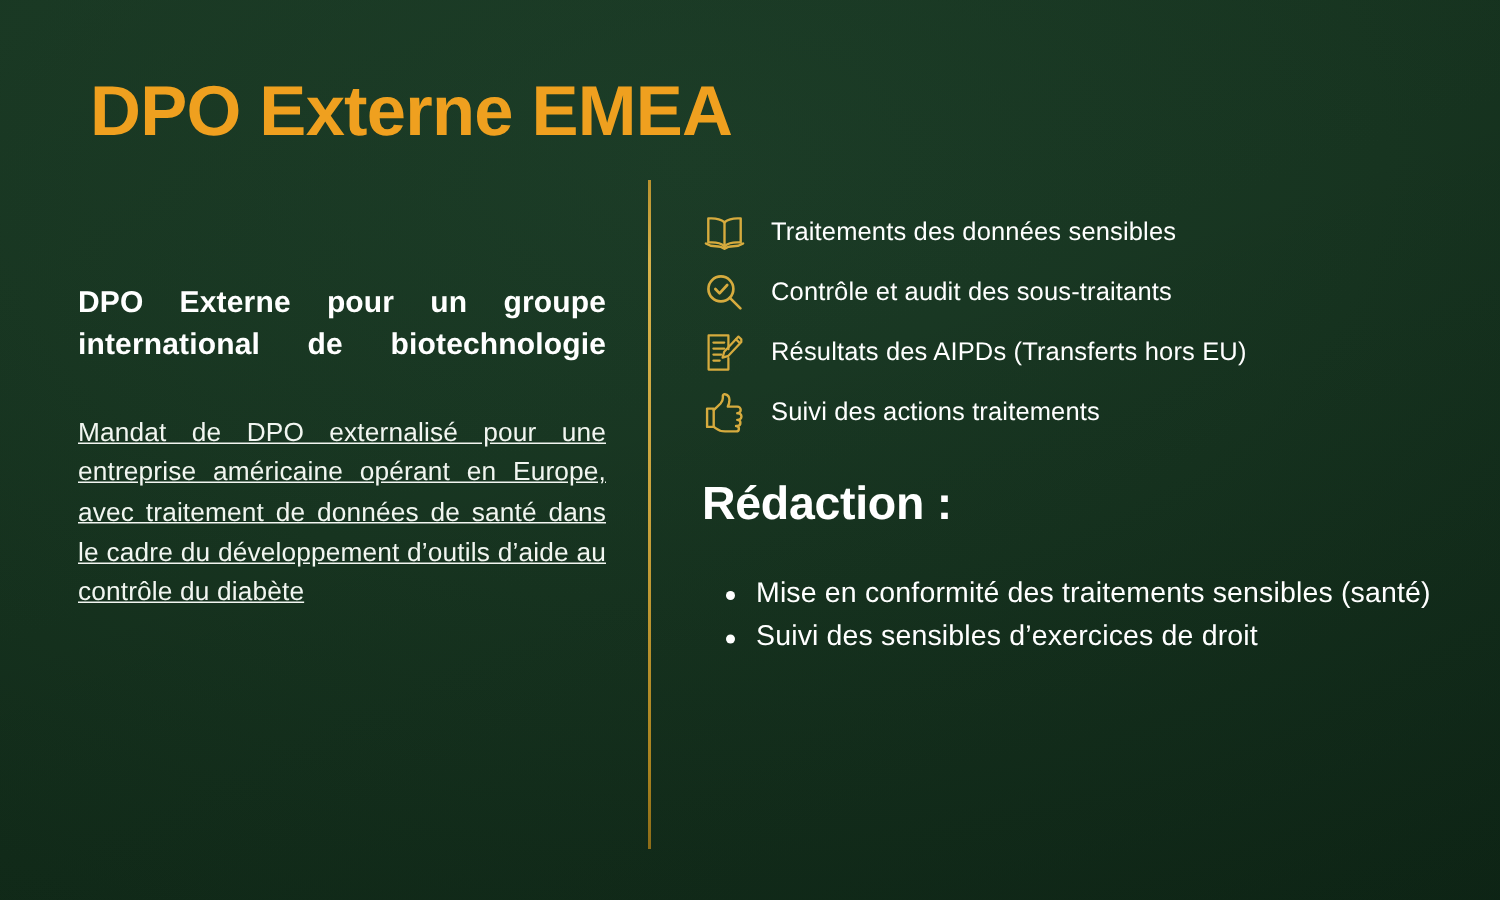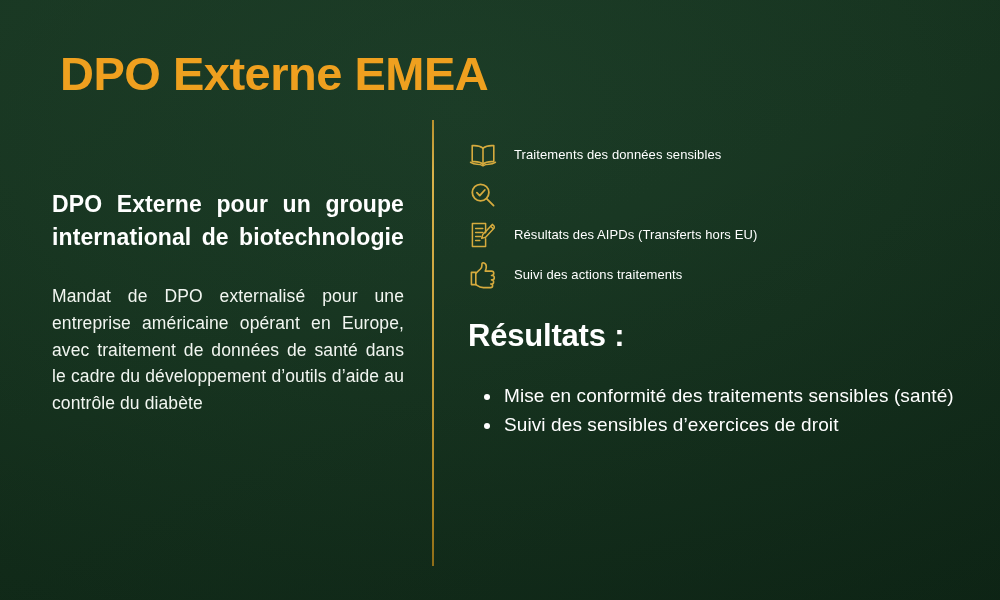--- a/index.html
+++ b/index.html
@@ -46,36 +46,37 @@
   }
 
   
   .left {
     position:absolute;
     left:52px; top:188px;
     width:352px;
     z-index:3;
   }
   .left-heading {
-    font-size:23px;
+    font-size:20px;
     font-weight:700;
     line-height:1.42;
     color:#ffffff;
     text-align:justify;
     text-align-last:justify;
     letter-spacing:.1px;
   }
   .left-para {
     margin-top:30px;
     font-size:17.5px;
     font-weight:400;
     line-height:1.52;
     color:#f2f6f1;
     text-align:justify;
     letter-spacing:.1px;
+    text-decoration:underline;
   }
 
   
   .right {
     position:absolute;
     left:468px; top:117px;
     width:500px;
     z-index:3;
   }
   .sec-heading {
@@ -98,21 +99,21 @@
     gap:16px;
     min-height:32px;
   }
   .mi-icon {
     flex:0 0 30px;
     width:30px; height:30px;
     display:flex; align-items:center; justify-content:center;
   }
   .mi-icon svg { display:block; }
   .mi-label {
-    font-size:13px;
+    font-size:17px;
     font-weight:400;
     color:#ffffff;
     line-height:1.2;
     letter-spacing:.1px;
     white-space:nowrap;
   }
 
   .res-heading { margin-top:28px; }
 
   .results {
@@ -170,20 +171,21 @@
       </div>
 
       <div class="mission-row">
         <span class="mi-icon">
           <svg width="28" height="28" viewBox="0 0 28 28" fill="none" stroke="#d6ab3e" stroke-width="1.8" stroke-linecap="round" stroke-linejoin="round">
             <circle cx="11.6" cy="11.6" r="8.3"></circle>
             <path d="M7.9 11.7l2.8 2.9 5.1-5.6"></path>
             <path d="M17.6 17.6l7 7"></path>
           </svg>
         </span>
+        <span class="mi-label">Contrôle et audit des sous-traitants</span>
       </div>
 
       <div class="mission-row">
         <span class="mi-icon">
           <svg width="28" height="28" viewBox="0 0 28 28" fill="none" stroke="#d6ab3e" stroke-width="1.5" stroke-linecap="round" stroke-linejoin="round">
             <path d="M3.4 2.6h13.2v9.2M3.4 2.6v22.8h13.2v-7.6"></path>
             <path d="M6.6 7.4h7.2M6.6 11.4h7.2M6.6 15.4h5.2M6.6 19.4h4.2"></path>
             <path d="M25.2 5.2l-1.9-1.8-9.5 10.1-1.1 3.9 3.9-1.2 8.6-9.2z"></path>
             <path d="M21.6 5.2l2 1.9"></path>
           </svg>
@@ -196,21 +198,21 @@
           <svg width="28" height="28" viewBox="0 0 28 28" fill="none" stroke="#d6ab3e" stroke-width="1.6" stroke-linecap="round" stroke-linejoin="round">
             <path d="M2.4 11.4h4.4v12.2H2.4z"></path>
             <path d="M6.8 12.4l4.6-4.4c1-1 1.5-2.2 1.5-3.6V2.9c0-.7.6-1.2 1.3-1.1 1.9.3 3.1 1.9 3.1 3.9 0 1.5-.4 3-1.1 4.4h6.3c1.3 0 2.3 1 2.3 2.2 0 1.2-1 2.2-2.3 2.2h.5c1.3 0 2.3 1 2.3 2.2 0 1.2-1 2.2-2.3 2.2h-.5c1.2 0 2.1.9 2.1 2 0 1.2-.9 2.1-2.1 2.1h-.8c1.1 0 1.9.8 1.9 1.8s-.8 1.8-1.9 1.8h-7.3c-2.4 0-4.6-.8-6.4-2.2l-1.2-.9"></path>
           </svg>
         </span>
         <span class="mi-label">Suivi des actions traitements</span>
       </div>
 
     </div>
 
-    <div class="sec-heading res-heading">Résultats :</div>
+    <div class="sec-heading res-heading">Rédaction :</div>
 
     <ul class="results">
       <li class="result-item">Mise en conformité des traitements sensibles (santé)</li>
       <li class="result-item">Suivi des sensibles d’exercices de droit</li>
     </ul>
 
   </div>
 </div>
 
 </body></html>

